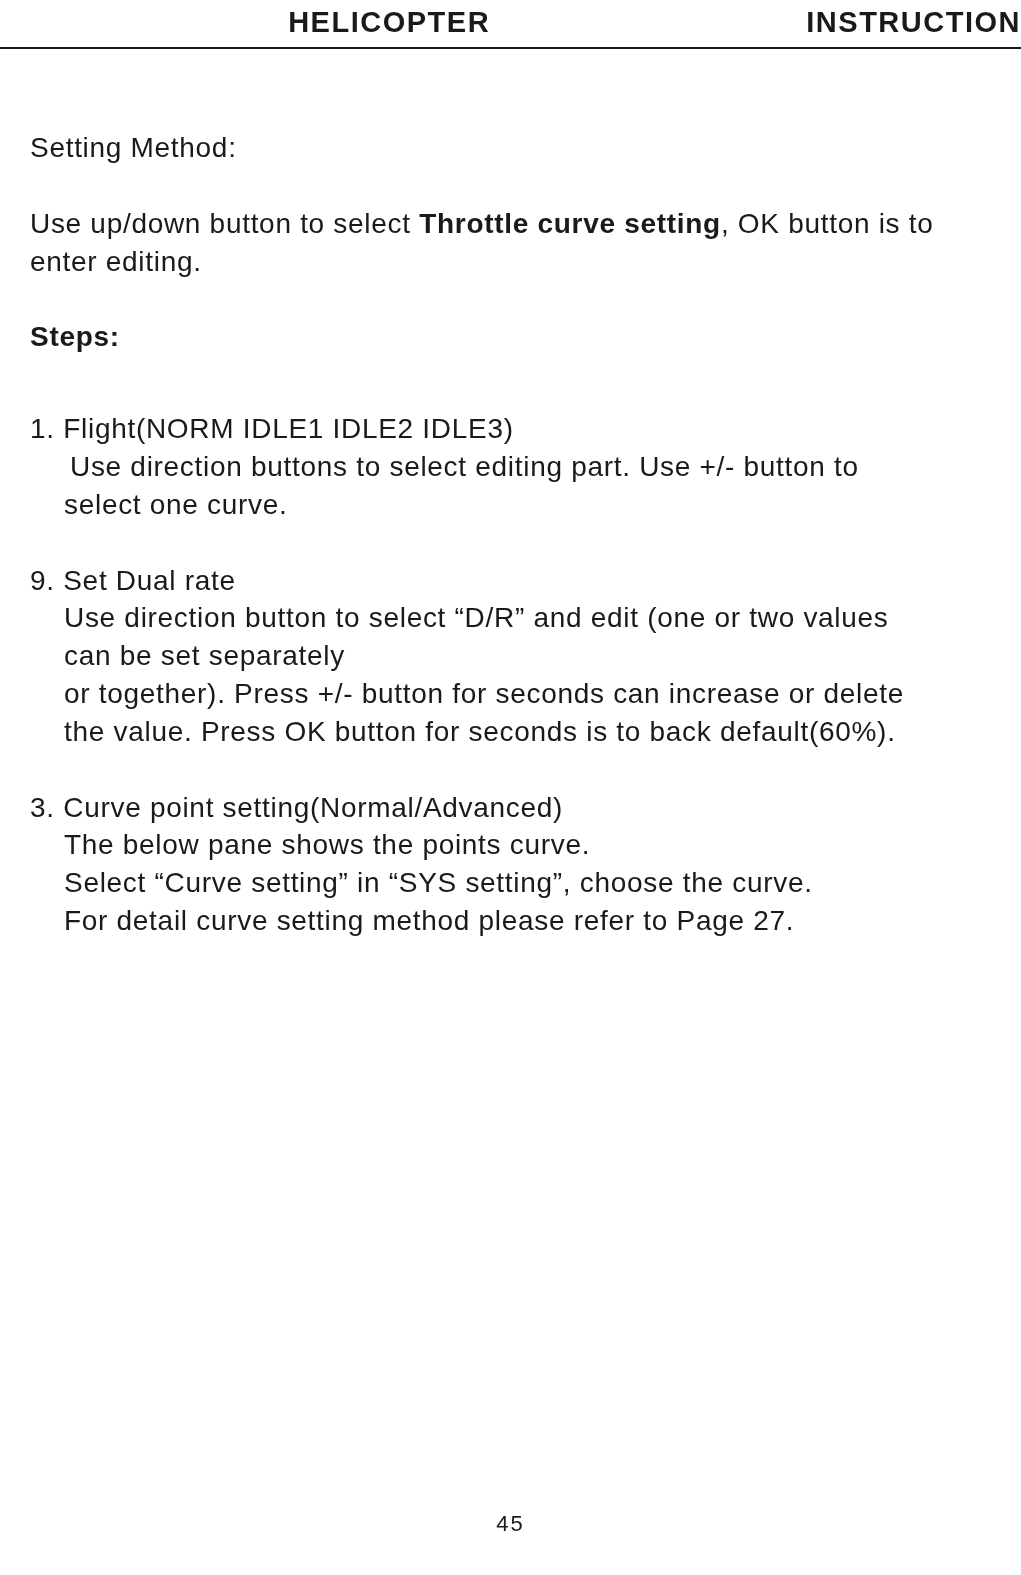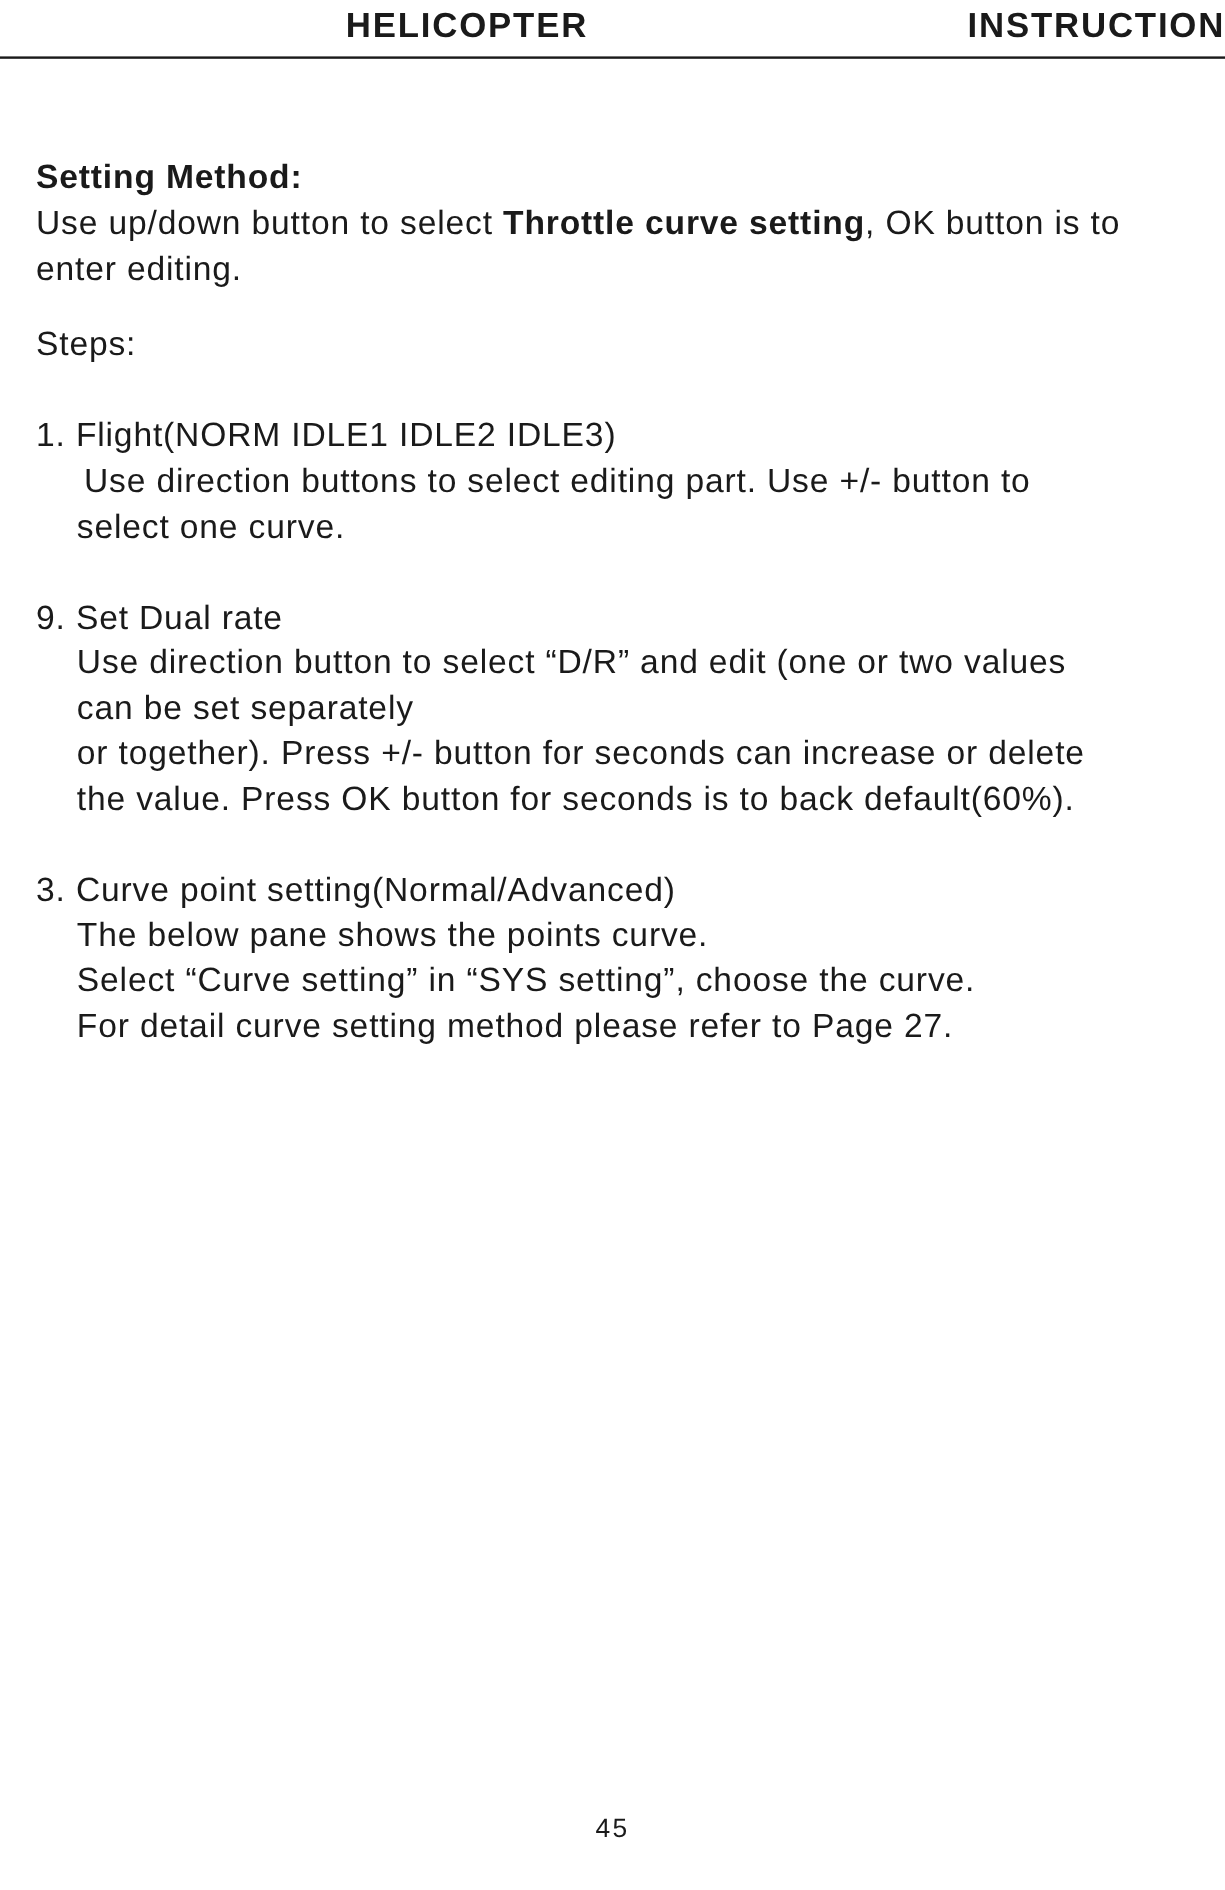--- a/index.html
+++ b/index.html
@@ -41,31 +41,32 @@
       padding-left: 130px;
     }
     .content {
       padding: 80px 30px 0 30px;
       font-size: 28px;
       line-height: 1.35;
       letter-spacing: 0.7px;
       color: #1a1a1a;
     }
     .section-title {
-      font-weight: bold;
+      font-weight: normal;
+      margin-bottom: 38px;
     }
     .intro {
-      margin-bottom: 26px;
+      margin-bottom: 38px;
     }
     .intro .bold {
       font-weight: bold;
     }
     .steps-title {
-      font-weight: normal;
-      margin-bottom: 38px;
+      font-weight: bold;
+      margin-bottom: 54px;
     }
     .step {
       margin-bottom: 38px;
     }
     .step-first-line {
       display: block;
     }
     .step-body {
       display: block;
       padding-left: 34px;

